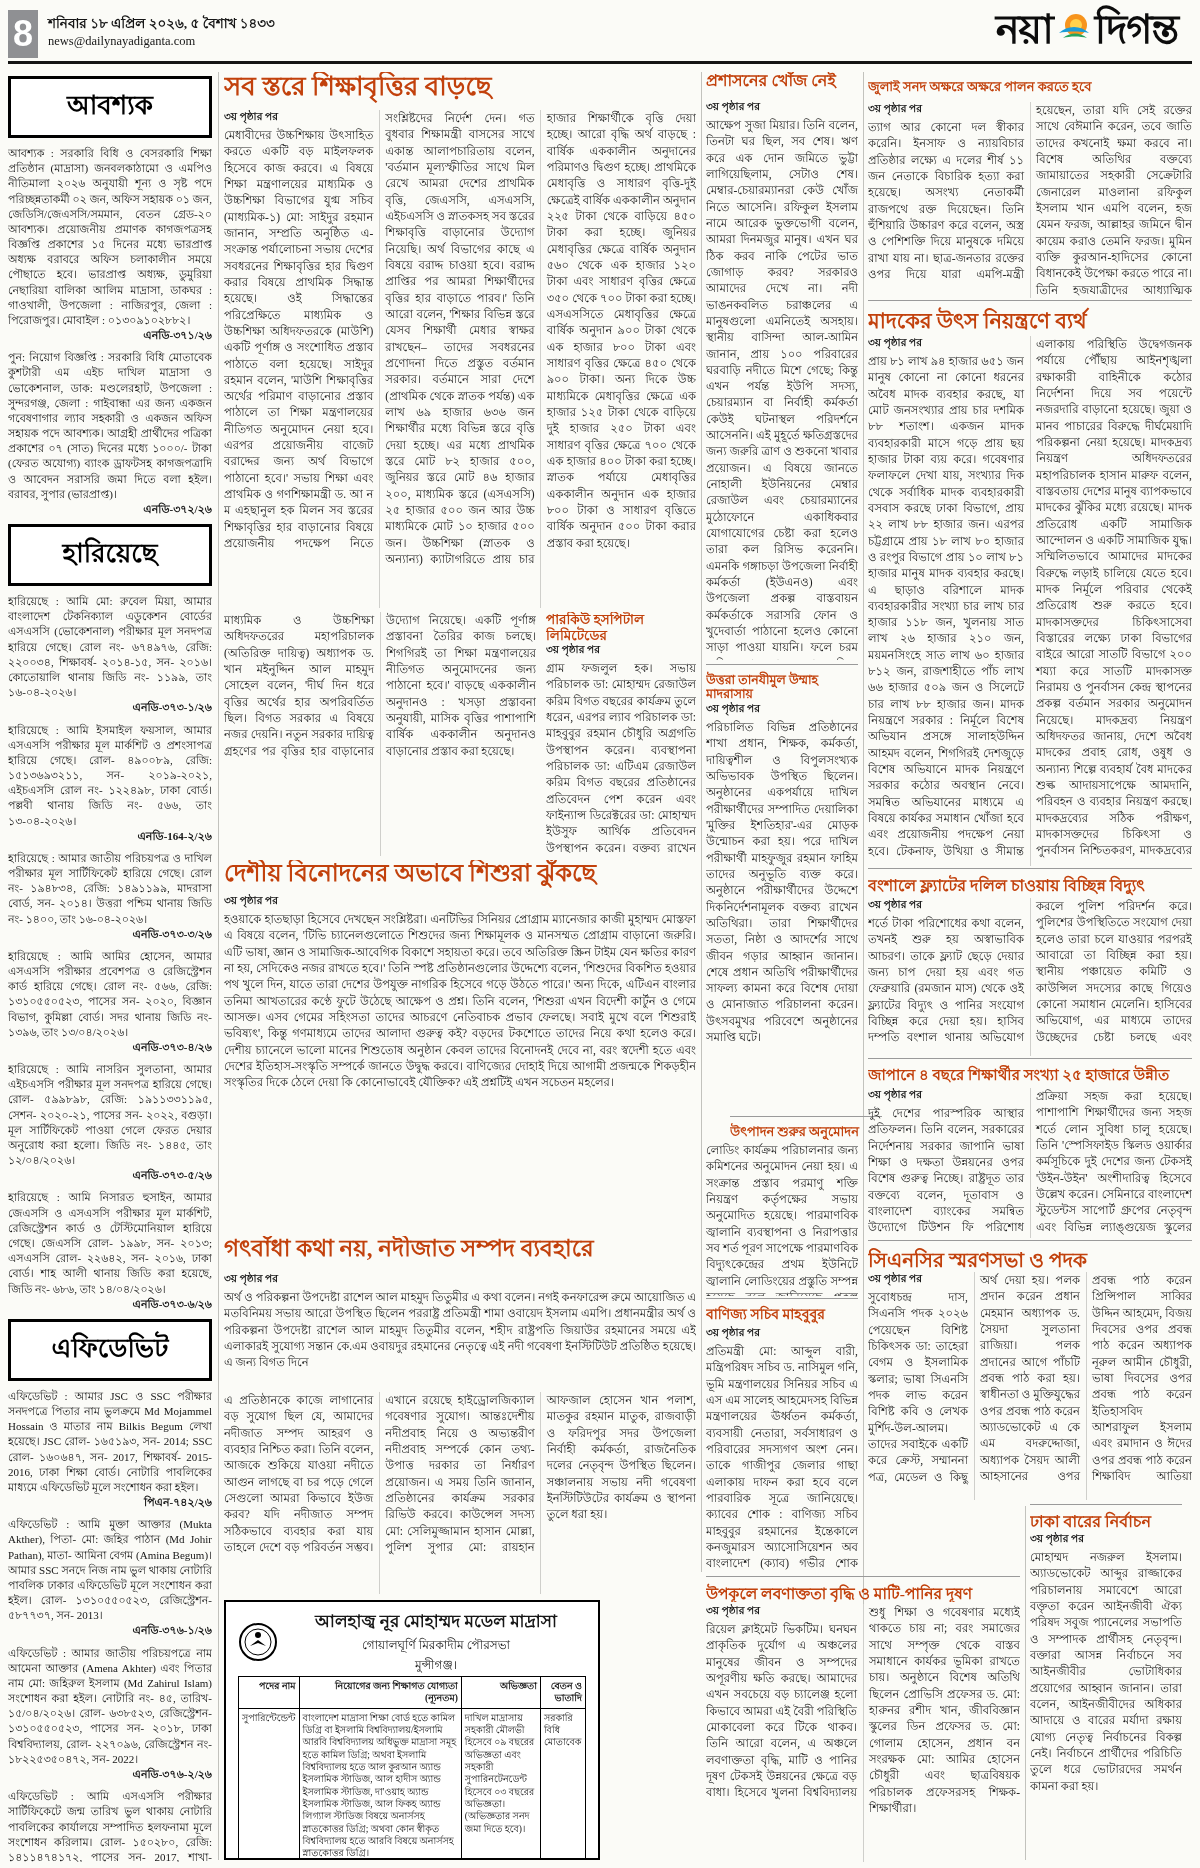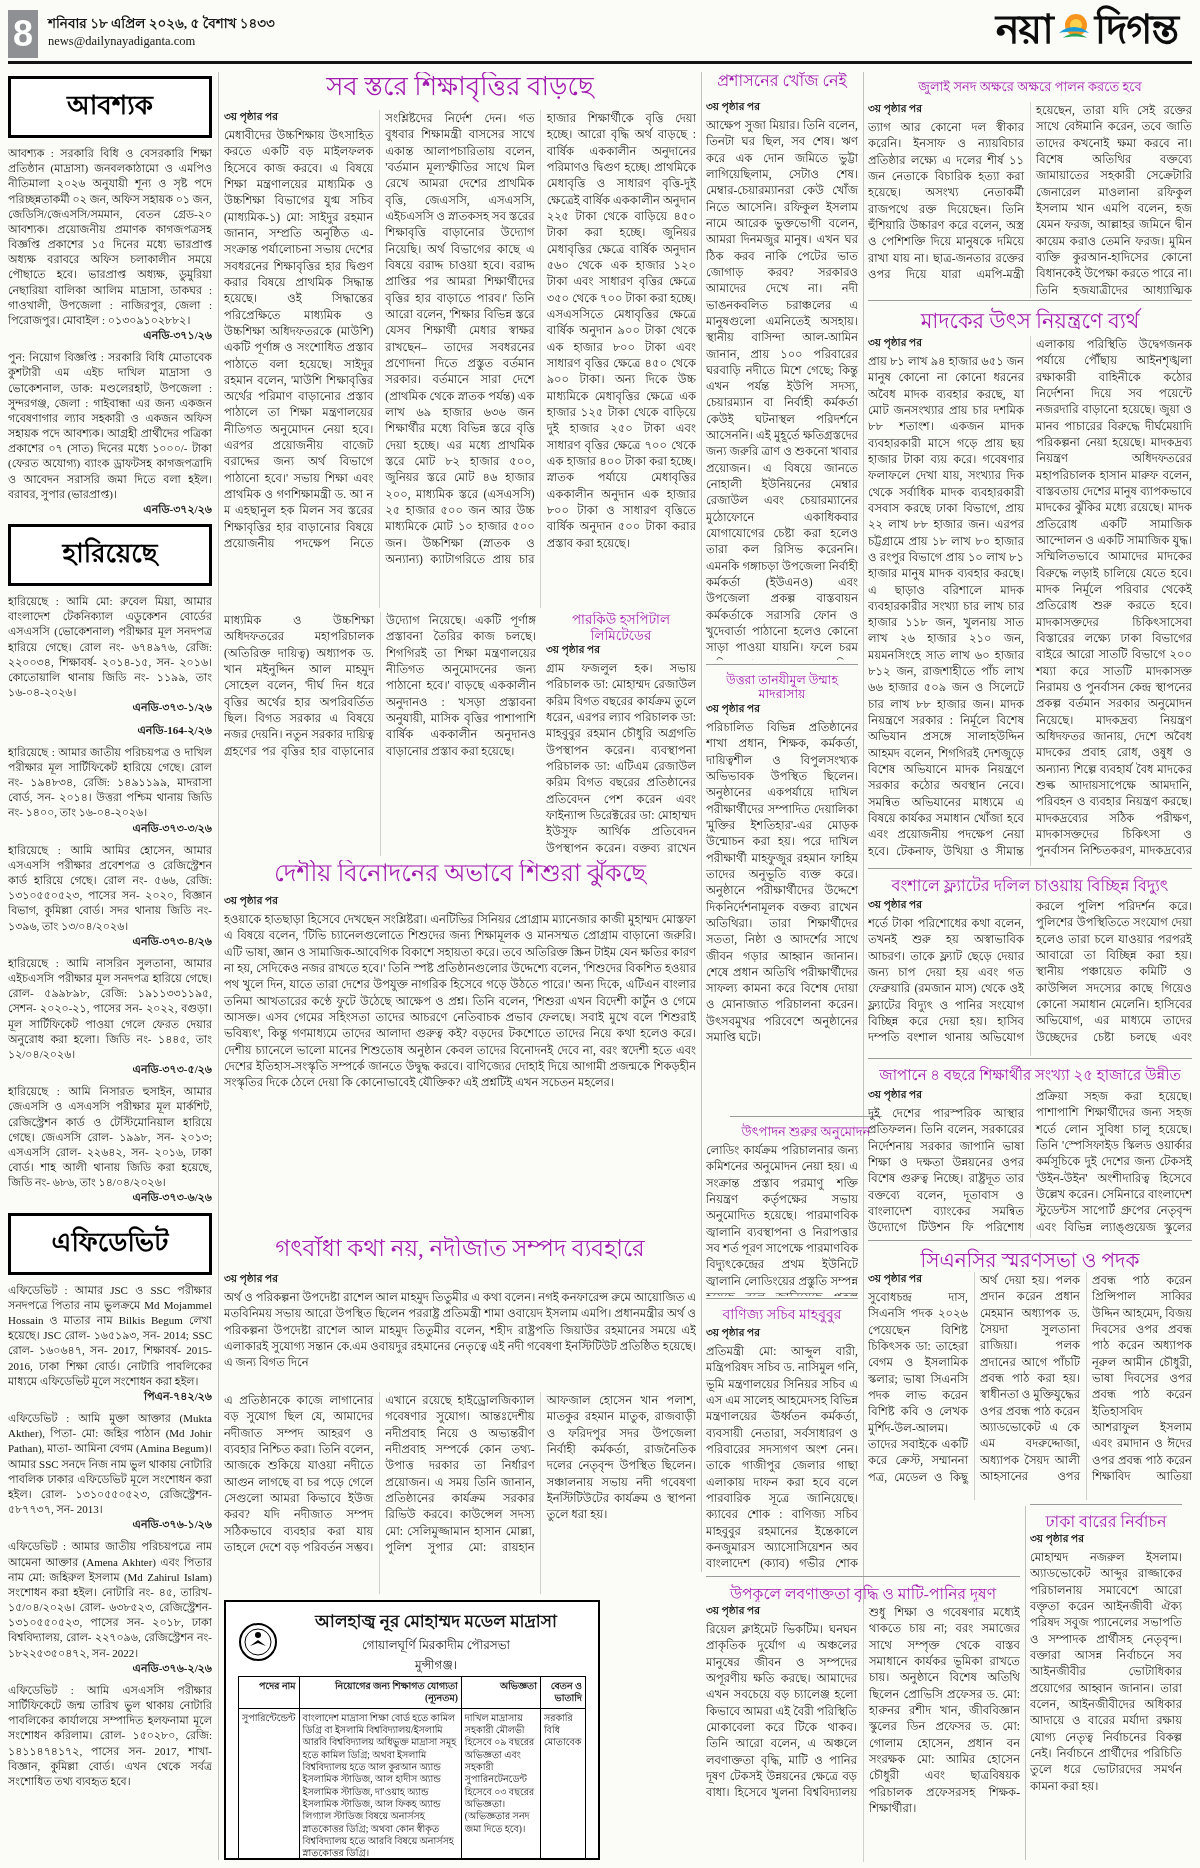--- a/index.html
+++ b/index.html
@@ -3,21 +3,21 @@
 <meta charset="utf-8">
 <style>
   html,body{margin:0;padding:0;}
   body{
     width:1200px;height:1868px;position:relative;
     background:#fbfbf7;color:#161616;
     font-family:"Liberation Serif","DejaVu Serif",serif;
     overflow:hidden;
   }
   .blk{position:absolute;box-sizing:border-box;}
-  .hl{font-weight:normal;text-align:center;white-space:nowrap;overflow:hidden;color:#a21caf;line-height:1.15;}
+  .hl{font-weight:bold;white-space:nowrap;overflow:hidden;color:#c2410c;line-height:1.15;}
   .hl.wrap{white-space:normal;}
   .sep{border-top:1px solid #9a9a9a;padding-top:8px;}
   .bd{font-size:11.5px;line-height:1.42;text-align:justify;overflow:hidden;color:#1c1c1c;}
   .c2{column-count:2;column-gap:12px;column-rule:1px solid #cfcfcb;}
   .c3{column-count:3;column-gap:12px;column-rule:1px solid #cfcfcb;}
   .kick{display:block;font-size:10.5px;font-weight:bold;margin-bottom:2px;}
   .vline{position:absolute;background:#c2c2bd;width:1px;}
   .hrule{position:absolute;background:#141414;}
   
   .chip{position:absolute;left:8px;top:10px;width:30px;height:48px;background:#8f9093;color:#fff;
@@ -74,21 +74,21 @@
     <div class="sec-box">আবশ্যক</div>
     <div>
         <p class="c-ad"><span>আবশ্যক : সরকারি বিধি ও বেসরকারি শিক্ষা প্রতিষ্ঠান (মাদ্রাসা) জনবলকাঠামো ও এমপিও নীতিমালা ২০২৬ অনুযায়ী শূন্য ও সৃষ্ট পদে পরিচ্ছন্নতাকর্মী ০২ জন, অফিস সহায়ক ০১ জন, জেডিসি/জেএসসি/সমমান, বেতন গ্রেড-২০ আবশ্যক। প্রয়োজনীয় প্রমাণক কাগজপত্রসহ বিজ্ঞপ্তি প্রকাশের ১৫ দিনের মধ্যে ভারপ্রাপ্ত অধ্যক্ষ বরাবরে অফিস চলাকালীন সময়ে পৌছাতে হবে। ভারপ্রাপ্ত অধ্যক্ষ, ডুমুরিয়া নেছারিয়া বালিকা আলিম মাদ্রাসা, ডাকঘর : গাওখালী, উপজেলা : নাজিরপুর, জেলা : পিরোজপুর। মোবাইল : ০১৩০৯১০২৮৮২।</span><span class="c-tag">এনডি-৩৭১/২৬</span></p>
         <p class="c-ad"><span>পুন: নিয়োগ বিজ্ঞপ্তি : সরকারি বিধি মোতাবেক কুশটারী এম এইচ দাখিল মাদ্রাসা ও ভোকেশনাল, ডাক: মণ্ডলেরহাট, উপজেলা : সুন্দরগঞ্জ, জেলা : গাইবান্ধা এর জন্য একজন গবেষণাগার ল্যাব সহকারী ও একজন অফিস সহায়ক পদে আবশ্যক। আগ্রহী প্রার্থীদের পত্রিকা প্রকাশের ০৭ (সাত) দিনের মধ্যে ১০০০/- টাকা (ফেরত অযোগ্য) ব্যাংক ড্রাফটসহ কাগজপত্রাদি ও আবেদন সরাসরি জমা দিতে বলা হইল। বরাবর, সুপার (ভারপ্রাপ্ত)।</span><span class="c-tag">এনডি-৩৭২/২৬</span></p>
       </div>
   </div>
   <div>
     <div class="sec-box">হারিয়েছে</div>
     <div>
         <p class="c-ad"><span>হারিয়েছে : আমি মো: রুবেল মিয়া, আমার বাংলাদেশ টেকনিক্যাল এডুকেশন বোর্ডের এসএসসি (ভোকেশনাল) পরীক্ষার মূল সনদপত্র হারিয়ে গেছে। রোল নং- ৬৭৪৯৭৬, রেজি: ২২০০৩৪, শিক্ষাবর্ষ- ২০১৪-১৫, সন- ২০১৬। কোতোয়ালি থানায় জিডি নং- ১১৯৯, তাং ১৬-০৪-২০২৬।</span><span class="c-tag">এনডি-৩৭৩-১/২৬</span></p>
-        <p class="c-ad"><span class="c-tag">এনডি-164-২/২৬</span></p>
+        <p class="c-ad"><span>হারিয়েছে : আমি ইসমাইল ফয়সাল, আমার এসএসসি পরীক্ষার মূল মার্কশিট ও প্রশংসাপত্র হারিয়ে গেছে। রোল- ৪৯০০৮৯, রেজি: ১৫১৩৬৯৩২১১, সন- ২০১৯-২০২১, এইচএসসি রোল নং- ১২২৪৯৮, ঢাকা বোর্ড। পল্লবী থানায় জিডি নং- ৫৬৬, তাং ১৩-০৪-২০২৬।</span><span class="c-tag">এনডি-164-২/২৬</span></p>
         <p class="c-ad"><span>হারিয়েছে : আমার জাতীয় পরিচয়পত্র ও দাখিল পরীক্ষার মূল সার্টিফিকেট হারিয়ে গেছে। রোল নং- ১৯৪৮৩৪, রেজি: ১৪৯১১৯৯, মাদরাসা বোর্ড, সন- ২০১৪। উত্তরা পশ্চিম থানায় জিডি নং- ১৪০০, তাং ১৬-০৪-২০২৬।</span><span class="c-tag">এনডি-৩৭৩-৩/২৬</span></p>
         <p class="c-ad"><span>হারিয়েছে : আমি আমির হোসেন, আমার এসএসসি পরীক্ষার প্রবেশপত্র ও রেজিস্ট্রেশন কার্ড হারিয়ে গেছে। রোল নং- ৫৬৬, রেজি: ১৩১০৫৫০৫২৩, পাসের সন- ২০২০, বিজ্ঞান বিভাগ, কুমিল্লা বোর্ড। সদর থানায় জিডি নং- ১৩৯৬, তাং ১৩/০৪/২০২৬।</span><span class="c-tag">এনডি-৩৭৩-৪/২৬</span></p>
         <p class="c-ad"><span>হারিয়েছে : আমি নাসরিন সুলতানা, আমার এইচএসসি পরীক্ষার মূল সনদপত্র হারিয়ে গেছে। রোল- ৫৯৯৮৯৮, রেজি: ১৯১১৩৩১১৯৫, সেশন- ২০২০-২১, পাসের সন- ২০২২, বগুড়া। মূল সার্টিফিকেট পাওয়া গেলে ফেরত দেয়ার অনুরোধ করা হলো। জিডি নং- ১৪৪৫, তাং ১২/০৪/২০২৬।</span><span class="c-tag">এনডি-৩৭৩-৫/২৬</span></p>
         <p class="c-ad"><span>হারিয়েছে : আমি নিসারত হুসাইন, আমার জেএসসি ও এসএসসি পরীক্ষার মূল মার্কশিট, রেজিস্ট্রেশন কার্ড ও টেস্টিমোনিয়াল হারিয়ে গেছে। জেএসসি রোল- ১৯৯৮, সন- ২০১৩; এসএসসি রোল- ২২৬৪২, সন- ২০১৬, ঢাকা বোর্ড। শাহ আলী থানায় জিডি করা হয়েছে, জিডি নং- ৬৮৬, তাং ১৪/০৪/২০২৬।</span><span class="c-tag">এনডি-৩৭৩-৬/২৬</span></p>
       </div>
   </div>
   <div>
     <div class="sec-box">এফিডেভিট</div>
     <div>
         <p class="c-ad"><span>এফিডেভিট : আমার JSC ও SSC পরীক্ষার সনদপত্রে পিতার নাম ভুলক্রমে Md Mojammel Hossain ও মাতার নাম Bilkis Begum লেখা হয়েছে। JSC রোল- ১৬৫১৯৩, সন- 2014; SSC রোল- ১৬০৬৪৭, সন- 2017, শিক্ষাবর্ষ- 2015-2016, ঢাকা শিক্ষা বোর্ড। নোটারি পাবলিকের মাধ্যমে এফিডেভিট মূলে সংশোধন করা হইল।</span><span class="c-tag">পিএন-৭৪২/২৬</span></p>

